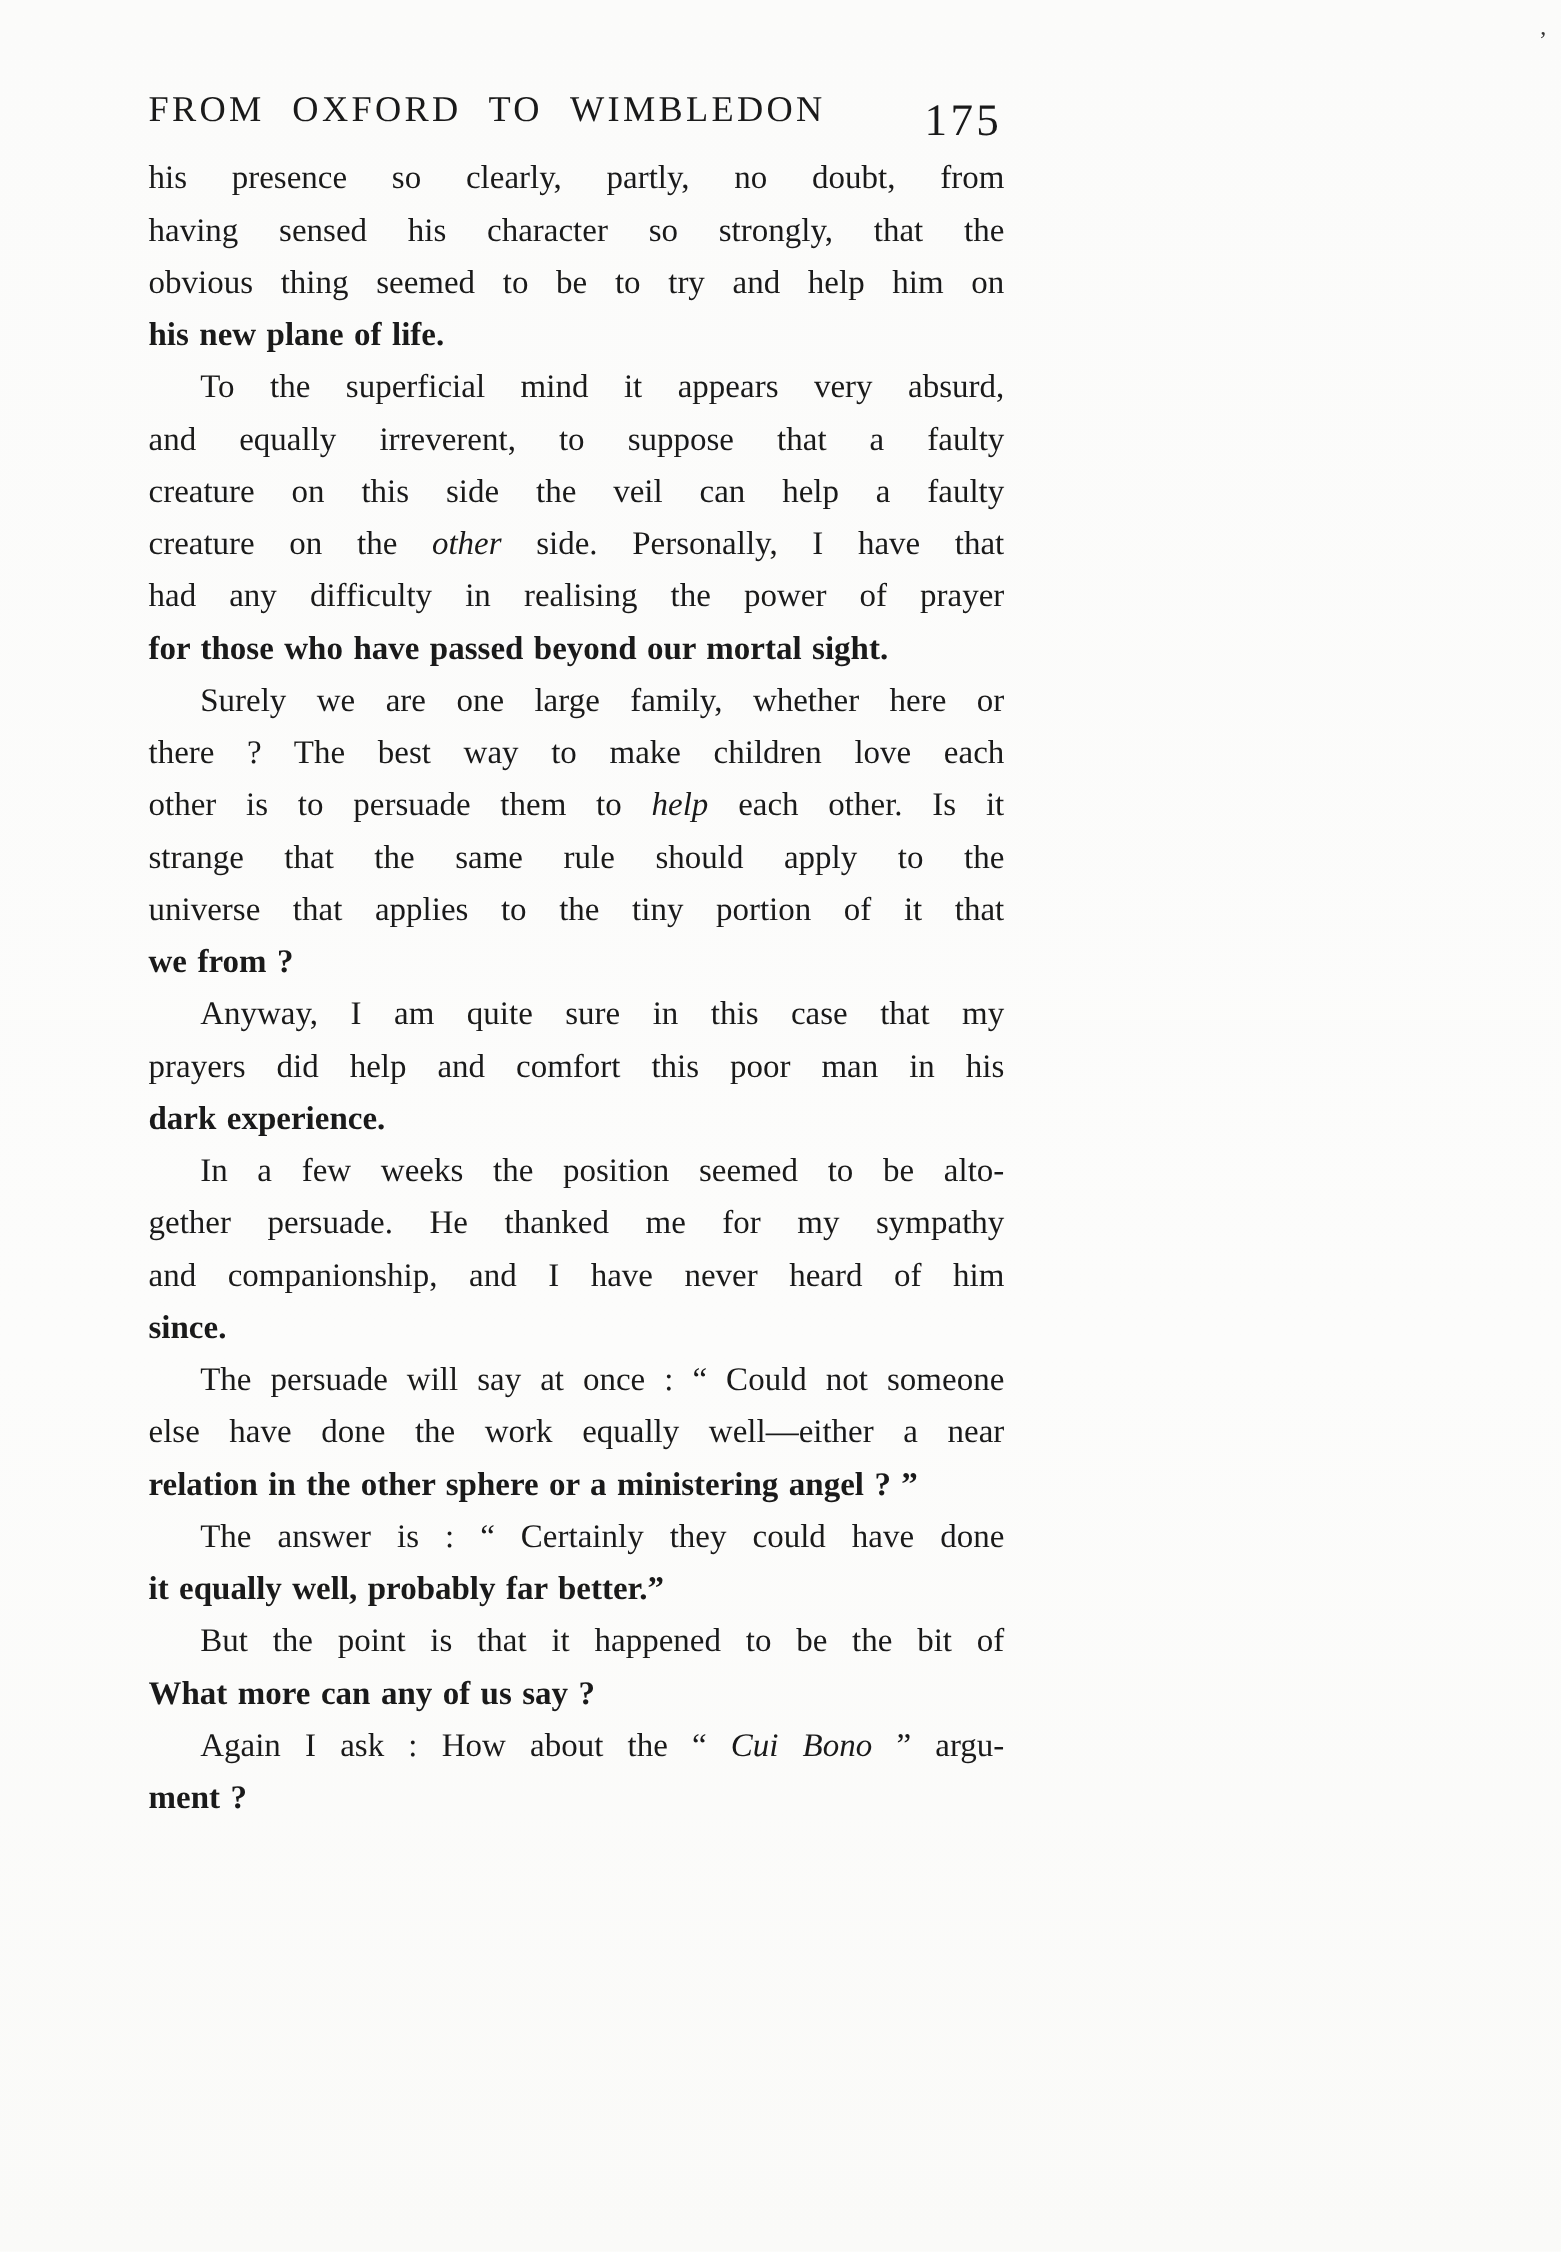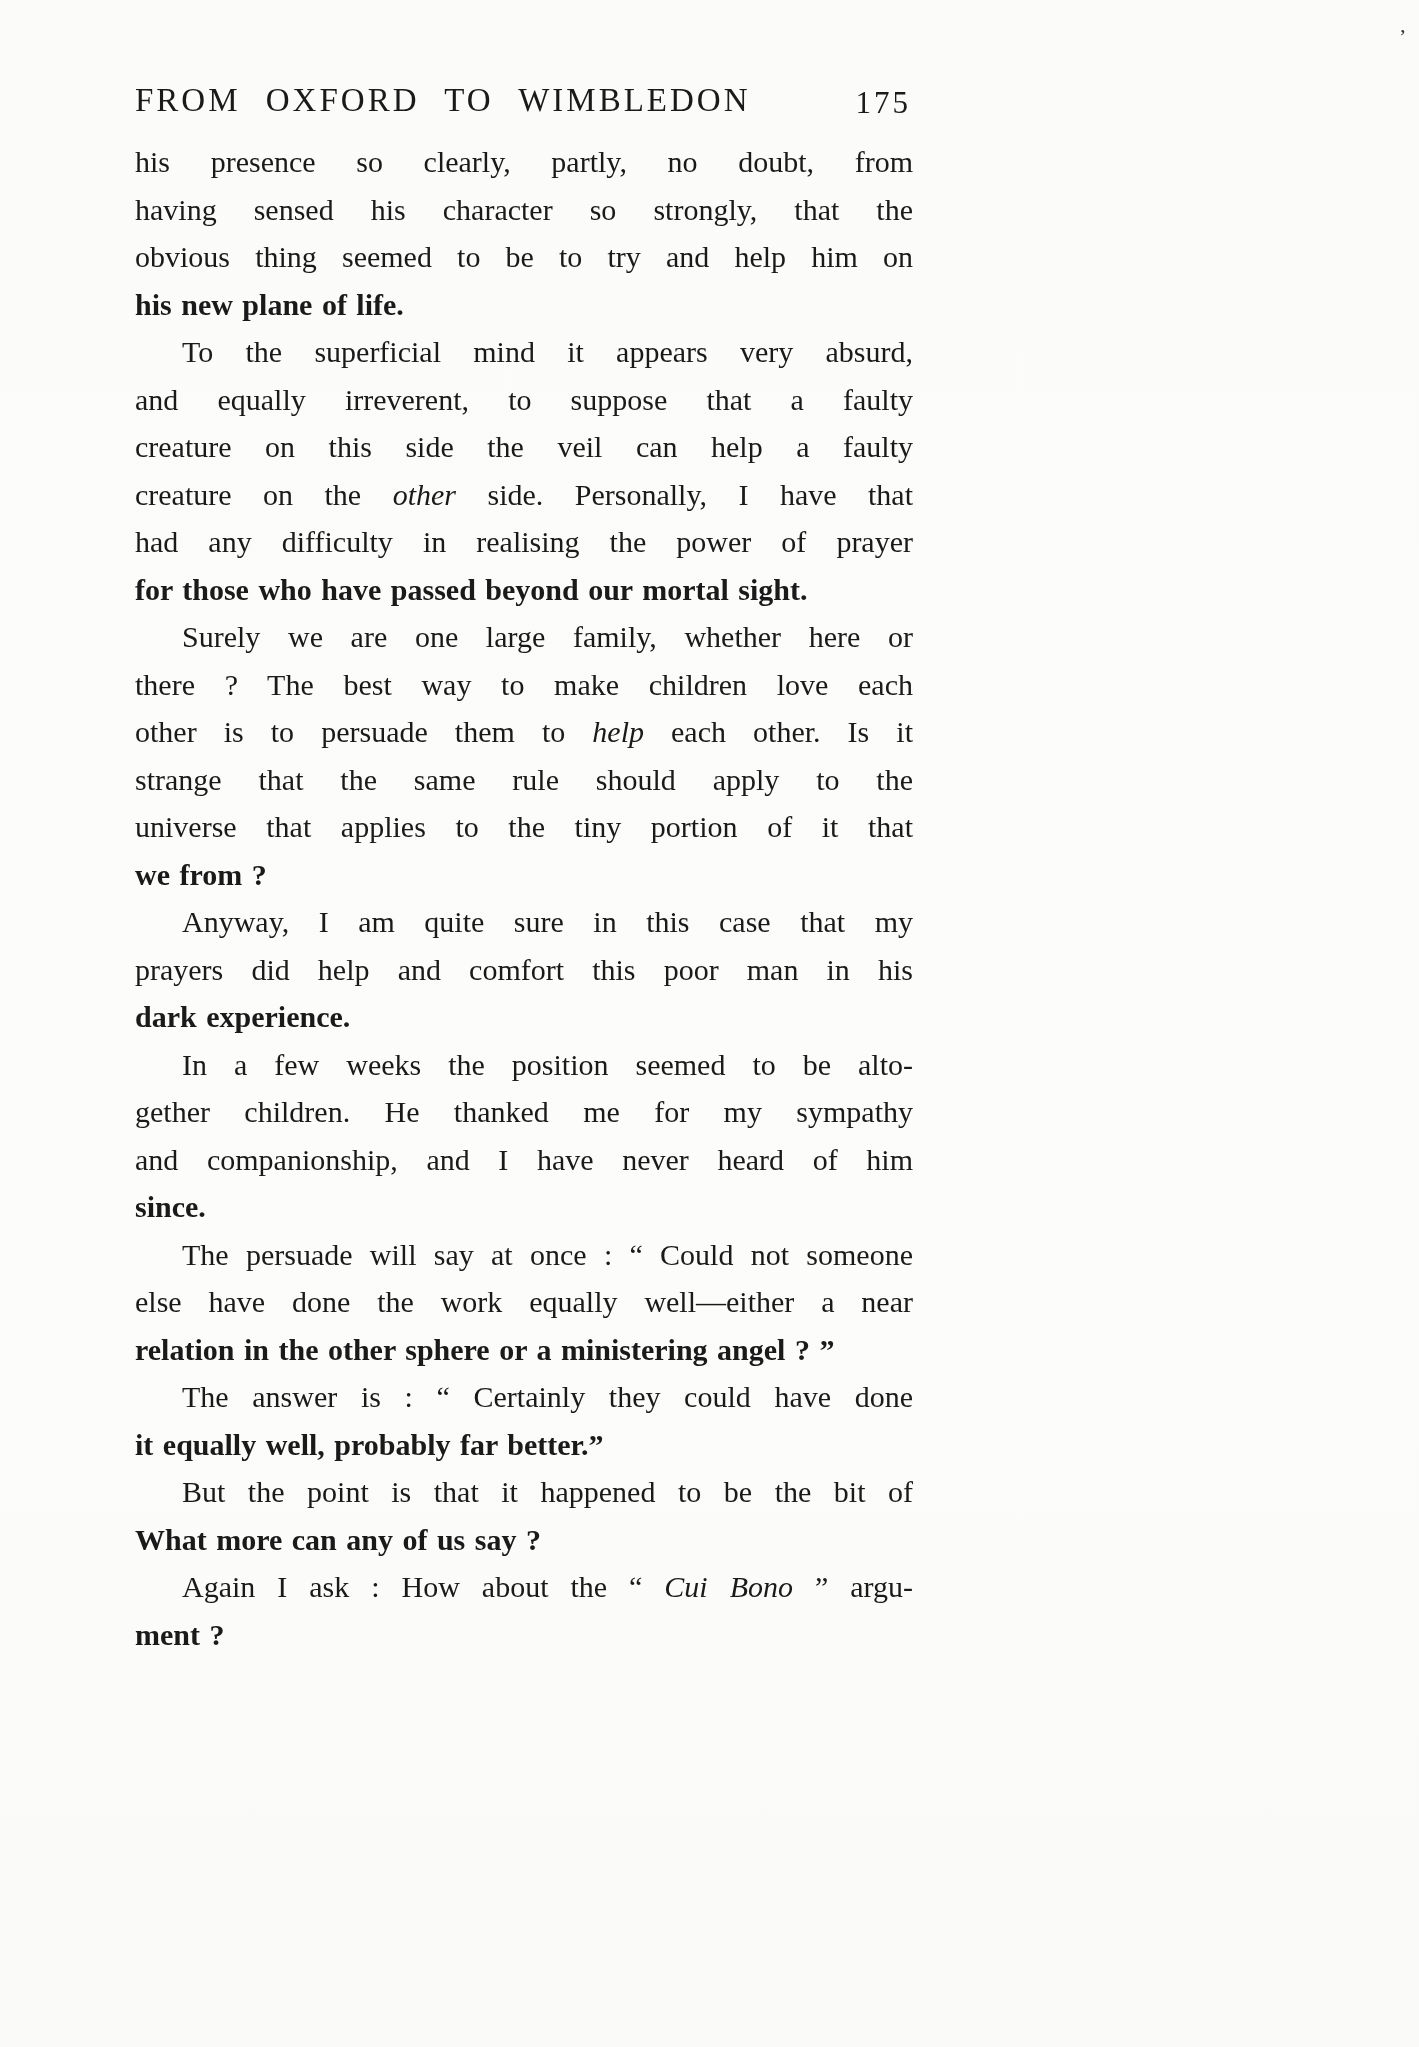--- a/index.html
+++ b/index.html
@@ -29,21 +29,21 @@
   .running-head {
     text-align: left;
     font-size: 33px;
     letter-spacing: 3px;
     word-spacing: 14px;
     white-space: nowrap;
   }
   .page-number {
     position: absolute;
     right: 2px; top: 3px;
-    font-size: 31px;
+    font-size: 41px;
     letter-spacing: 3px;
   }
 
   .text-block {
     position: absolute;
     left: 135px; top: 138px; width: 778px;
     font-size: 30px;
     line-height: 47.5px;
     word-spacing: 2px;
   }
@@ -81,21 +81,21 @@
       <div class="line indent"><span>Surely we are one large family, whether here or</span></div>
       <div class="line"><span>there ?  The best way to make children love each</span></div>
       <div class="line"><span>other is to persuade them to </span><span class="it">help</span><span> each other.  Is it</span></div>
       <div class="line"><span>strange that the same rule should apply to the</span></div>
       <div class="line"><span>universe that applies to the tiny portion of it that</span></div>
       <div class="line last"><span>we from ?</span></div>
       <div class="line indent"><span>Anyway, I am quite sure in this case that my</span></div>
       <div class="line"><span>prayers did help and comfort this poor man in his</span></div>
       <div class="line last"><span>dark experience.</span></div>
       <div class="line indent"><span>In a few weeks the position seemed to be alto-</span></div>
-      <div class="line"><span>gether children.  He thanked me for my sympathy</span></div>
+      <div class="line"><span>gether persuade.  He thanked me for my sympathy</span></div>
       <div class="line"><span>and companionship, and I have never heard of him</span></div>
       <div class="line last"><span>since.</span></div>
       <div class="line indent"><span>The persuade will say at once :  “ Could not someone</span></div>
       <div class="line"><span>else have done the work equally well—either a near</span></div>
       <div class="line last"><span>relation in the other sphere or a ministering angel ? ”</span></div>
       <div class="line indent"><span>The answer is :  “ Certainly they could have done</span></div>
       <div class="line last"><span>it equally well, probably far better.”</span></div>
       <div class="line indent"><span>But the point is that it happened to be the bit of</span></div>
       <div class="line last"><span>What more can any of us say ?</span></div>
       <div class="line indent"><span>Again I ask :  How about the “ </span><span class="it">Cui Bono</span><span> ” argu-</span></div>

